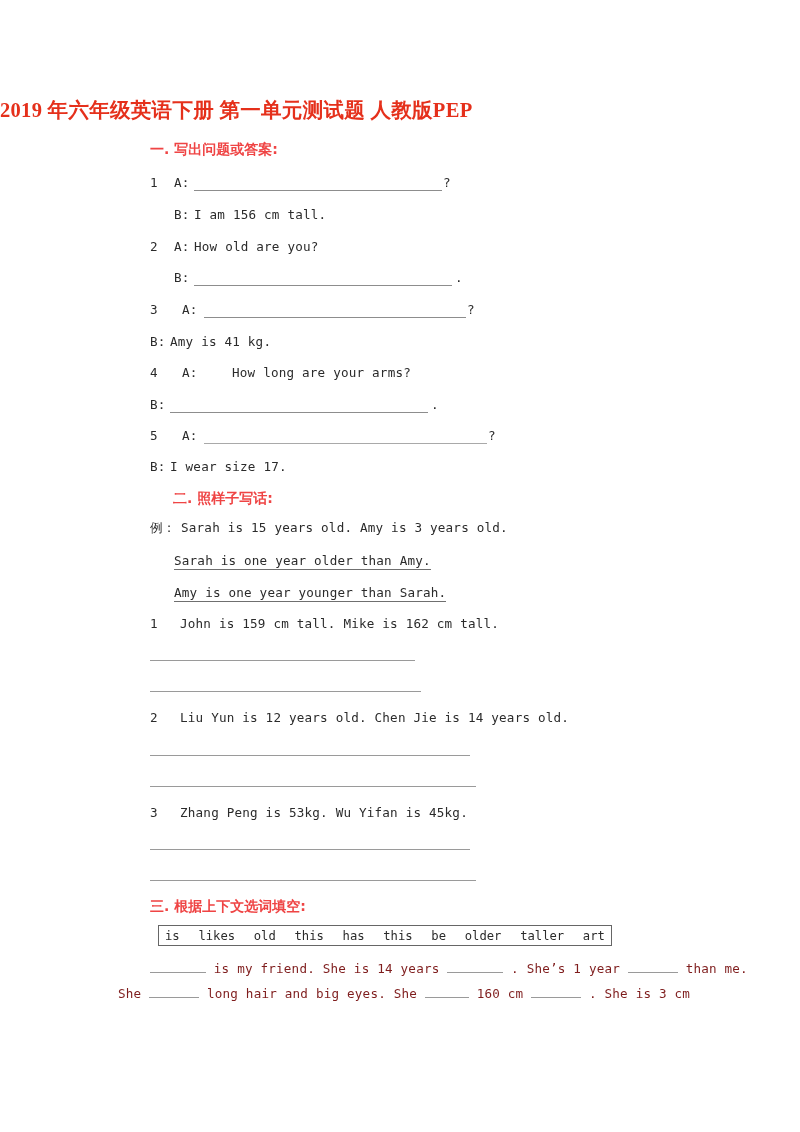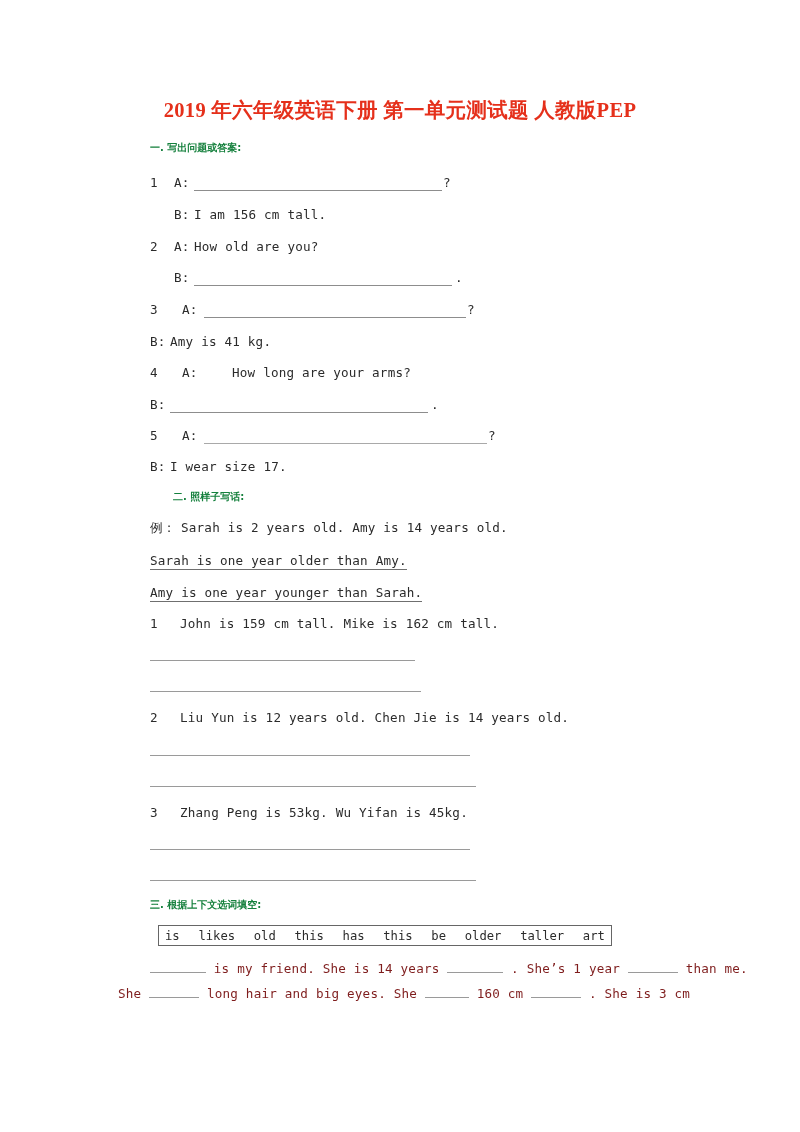--- a/index.html
+++ b/index.html
@@ -21,37 +21,36 @@
     width: 800px;
     height: 1132px;
   }
 
   
   .doc-title {
     position: absolute;
     left: 0;
     top: 96px;
     width: 800px;
-    text-align: center;
     color: #e5301b;
     font-family: "Liberation Serif", "DejaVu Serif", serif;
     font-weight: bold;
     font-size: 20.5px;
     letter-spacing: 0.3px;
     white-space: nowrap;
   }
 
   
   .sec-head {
     position: absolute;
     left: 150px;
     font-family: "DejaVu Sans", "Liberation Sans", sans-serif;
     font-weight: bold;
-    font-size: 10px;
-    color: #15803d;
+    font-size: 14px;
+    color: #ef4444;
     white-space: nowrap;
   }
 
   
   .btxt {
     position: absolute;
     font-family: "DejaVu Sans Mono", "Liberation Mono", monospace;
     font-size: 12.6px;
     color: #2b2b2b;
     white-space: nowrap;
@@ -69,20 +68,21 @@
   
   .model-line {
     position: absolute;
     font-family: "DejaVu Sans Mono", "Liberation Mono", monospace;
     font-size: 12.6px;
     color: #2b2b2b;
     white-space: nowrap;
     border-bottom: 1px solid #6f6f6f;
     padding-bottom: 1px;
     letter-spacing: 0.2px;
+    margin-left: 24px;
   }
 
   
   .rule {
     position: absolute;
     height: 0;
     border-bottom: 1px solid #8d8d8d;
   }
   .rule.light {
     border-bottom: 1px solid #a9a9a9;
@@ -174,21 +174,21 @@
   <div class="btxt" style="left:150px; top:428px;">5</div>
   <div class="btxt" style="left:182px; top:428px;">A:</div>
   <div class="rule light" style="left:204px; top:443px; width:283px;"></div>
   <div class="btxt" style="left:488px; top:428px;">?</div>
   <div class="btxt" style="left:150px; top:459px;">B:</div>
   <div class="btxt" style="left:170px; top:459px;">I wear size 17.</div>
 
   <div class="sec-head" style="top:490px;margin-left:23px;">二. 照样子写话:</div>
 
   <div class="btxt ex-lead" style="left:150px; top:520px;">例：</div>
-  <div class="btxt ex-body" style="left:181px; top:520px;">Sarah is 2 years old. Amy is 14 years old.</div>
+  <div class="btxt ex-body" style="left:181px; top:520px;">Sarah is 15 years old. Amy is 3 years old.</div>
 
   <div class="model-line" style="left:150px; top:553px;">Sarah is one year older than Amy.</div>
   <div class="model-line" style="left:150px; top:585px;">Amy is one year younger than Sarah.</div>
 
   <div class="btxt" style="left:150px; top:616px;">1</div>
   <div class="btxt" style="left:180px; top:616px;">John is 159 cm tall. Mike is 162 cm tall.</div>
   <div class="blank-rule" style="left:150px; top:660px; width:265px;"></div>
   <div class="blank-rule" style="left:150px; top:691px; width:271px;"></div>
 
   <div class="btxt" style="left:150px; top:710px;">2</div>

